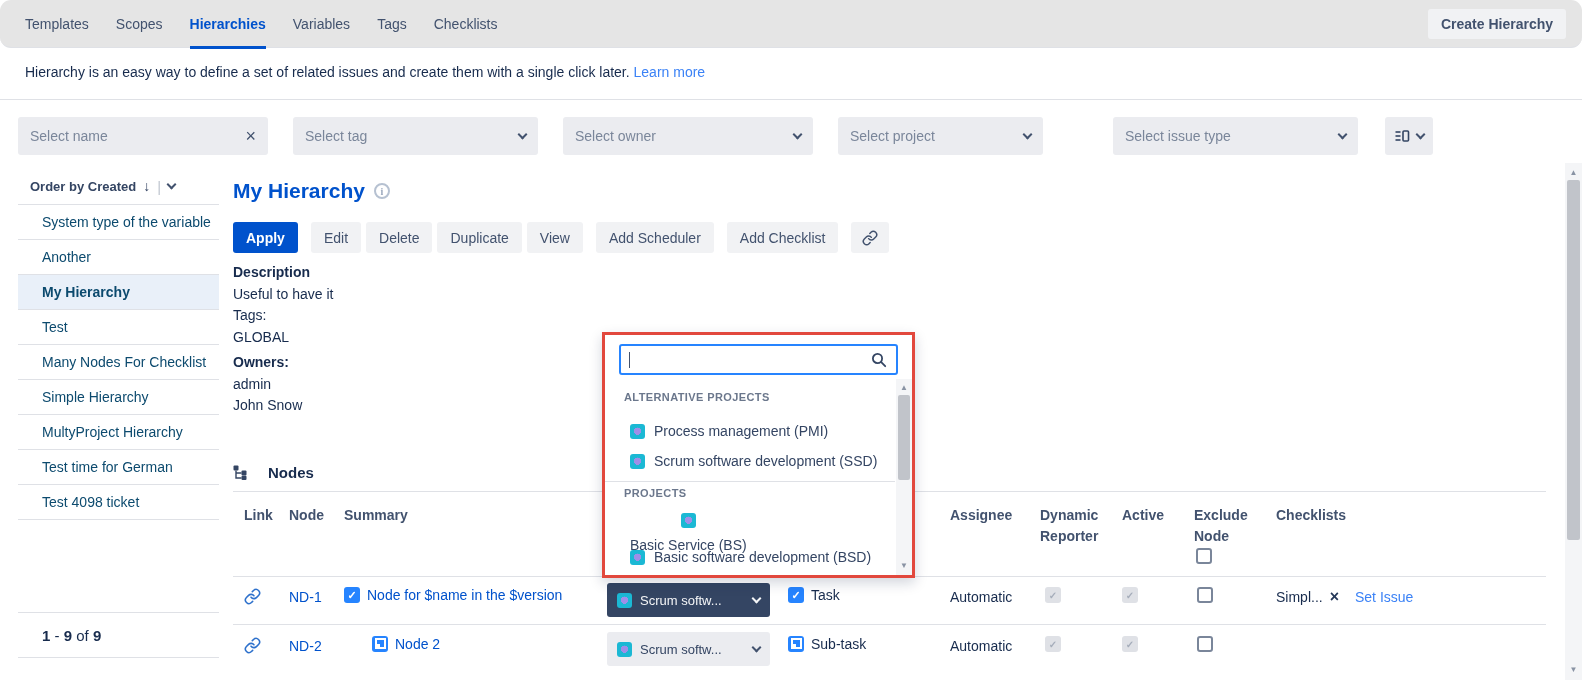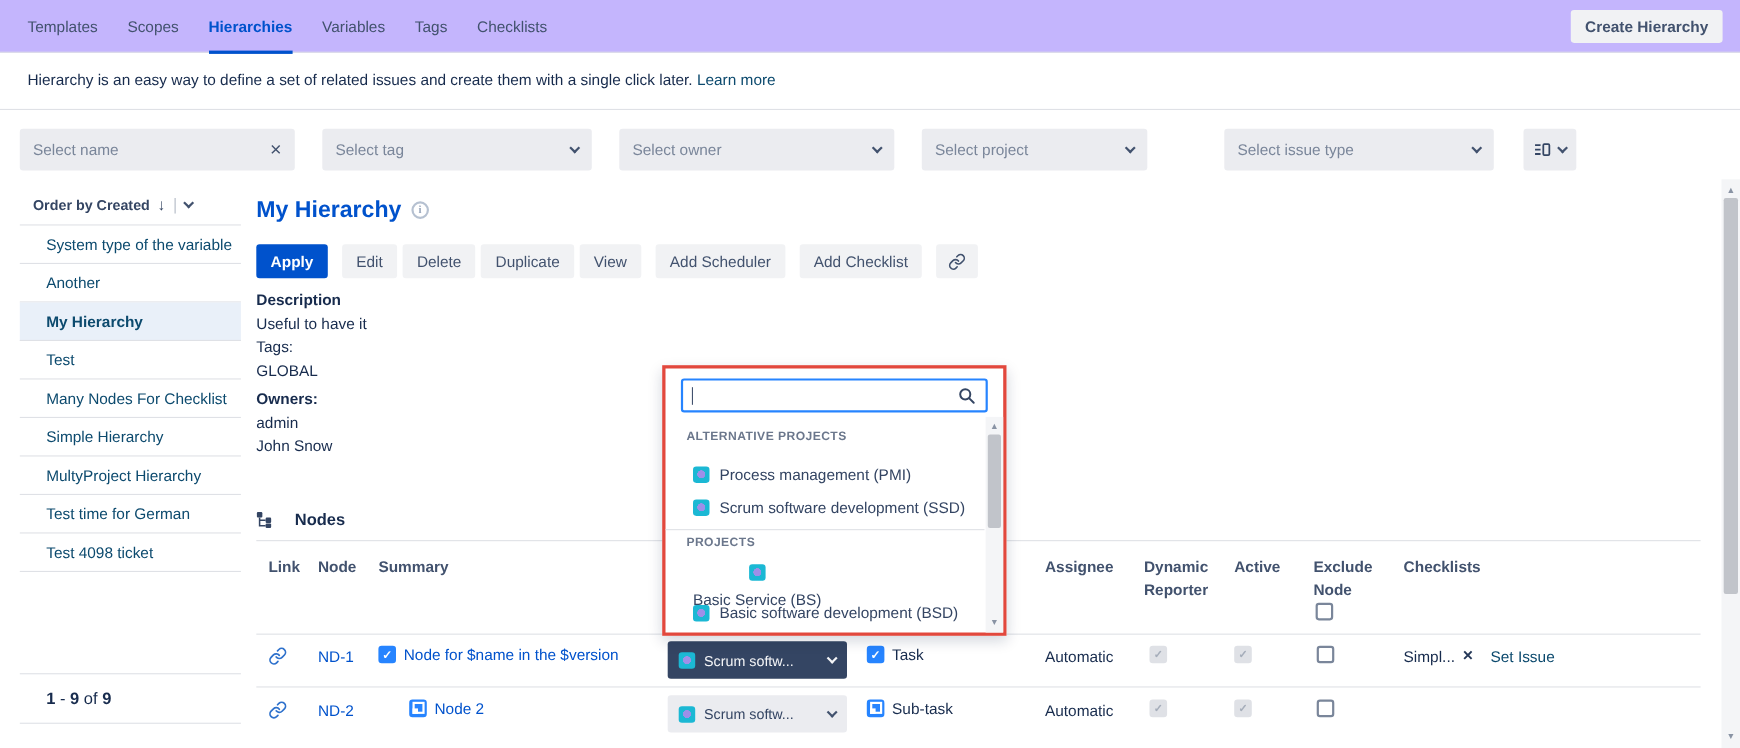--- a/index.html
+++ b/index.html
@@ -4,33 +4,33 @@
 <style>
   * { margin:0; padding:0; box-sizing:border-box; }
   html,body { width:1582px; height:680px; }
   body {
     position:relative; overflow:hidden; background:#fff;
     font-family:"Liberation Sans", sans-serif; font-size:14px; color:#172B4D;
   }
   .abs { position:absolute; }
 
   
-  .topnav { position:absolute; left:0; top:0; width:100%; height:48px; border-bottom:1px solid #DFE1E6; background:#c4b5fd; }
+  .topnav { position:absolute; left:0; top:0; width:100%; height:48px; border-bottom:1px solid #DFE1E6; background:#e5e5e5;border-radius:11px; }
   .tabs { position:absolute; left:25px; top:0; height:48px; display:flex; gap:27px; align-items:center; }
   .tab { color:#42526E; height:48px; display:flex; align-items:center; position:relative; cursor:pointer; }
   .tab.active { color:#0052CC; font-weight:700; }
   .tab.active::after { content:""; position:absolute; left:0; right:0; bottom:-1px; height:3px; background:#0052CC; }
   .btn { border:none; border-radius:3px; background:#F1F2F4; color:#42526E; font-family:inherit; font-size:14px; height:31px; padding:0 13px; cursor:pointer; display:inline-flex; align-items:center; justify-content:center; }
   .btn.primary { background:#0052CC; color:#fff; font-weight:700; }
   .create-btn { position:absolute; right:16px; top:9px; height:30px;font-weight:bold; }
 
   
   .infobar { position:absolute; left:0; top:48px; width:100%; height:52px; border-bottom:1px solid #DFE1E6; }
   .infobar .txt { position:absolute; left:25px; top:16px; color:#172B4D; }
-  a.link { color:#0c4a6e; text-decoration:none; cursor:pointer; }
+  a.link { color:#3b82f6; text-decoration:none; cursor:pointer; }
 
   
   .filter { position:absolute; top:117px; height:38px; background:#EBECF0; border-radius:3px; display:flex; align-items:center; padding:0 12px; color:#7A869A; cursor:pointer; }
   .filter .lbl { flex:1; color:#7A869A; }
   .filter input { flex:1; border:none; outline:none; background:transparent; font:inherit; color:#172B4D; }
   .filter input::placeholder { color:#7A869A; }
   .chev { width:7px; height:7px; border-right:2px solid #42526E; border-bottom:2px solid #42526E; transform:rotate(45deg); margin-top:-4px; flex:none; }
   .chev.white { border-color:#F4F5F7; }
   .clear-x { color:#42526E; font-size:18px; line-height:1; cursor:pointer; }
 

